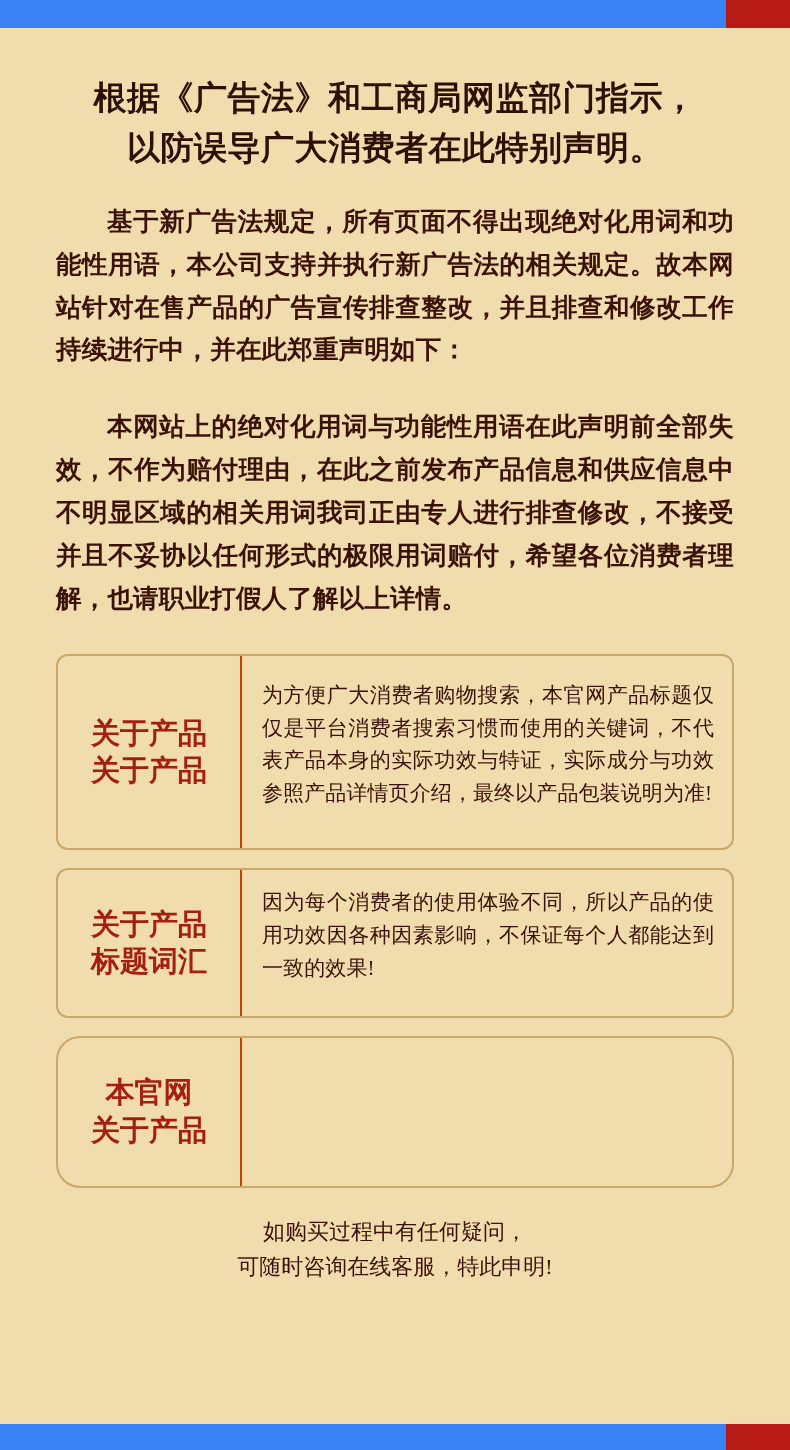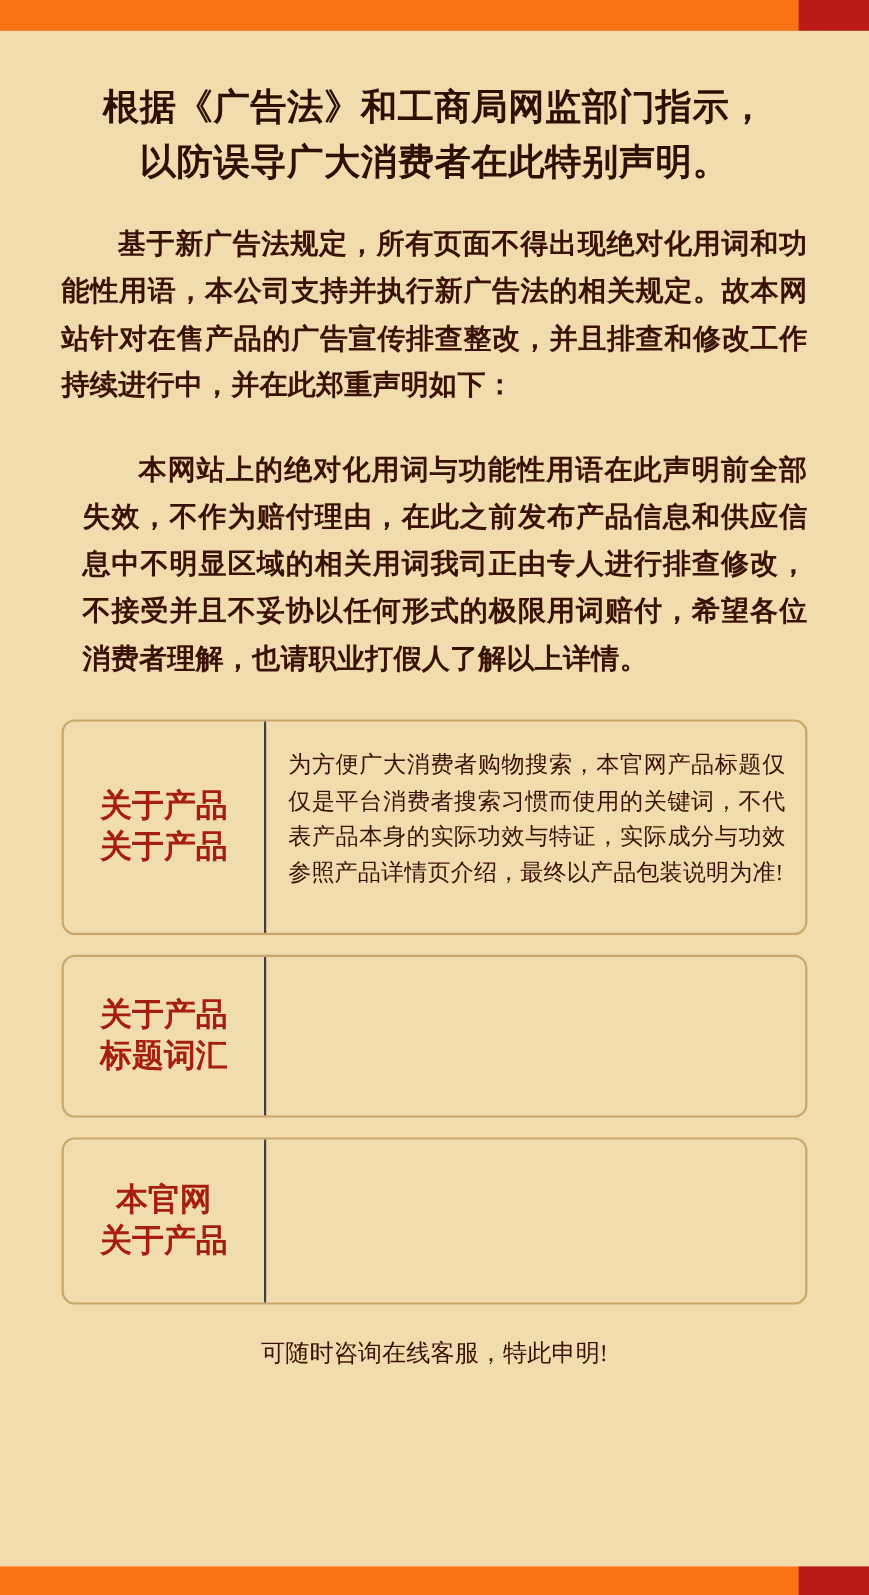--- a/index.html
+++ b/index.html
@@ -11,21 +11,21 @@
     height: 1450px;
     background: #b81b16;
     font-family: "Liberation Serif", "DejaVu Serif", serif;
     overflow: hidden;
   }
   .page {
     position: relative;
     width: 726px;
     height: 1450px;
     box-sizing: border-box;
-    background: #f97316;
+    background: #3b82f6;
     padding: 28px 0 26px 0;
   }
   .panel {
     position: relative;
     width: 790px;
     height: 1396px;
     background: #f1dcae;
     box-sizing: border-box;
     padding: 46px 56px 0 56px;
     color: #3d1405;
@@ -50,21 +50,20 @@
     color: #3a1205;
     text-indent: 2em;
     margin: 0 0 26px 0;
     text-align: justify;
     letter-spacing: 0.2px;
     font-weight: bold;
   }
   .para.second {
     margin-top: 34px;
     margin-bottom: 34px;
-    margin-left: 19px;
   }
   
   .boxes {
     margin-top: 14px;
   }
   .box {
     position: relative;
     border: 2px solid #c8a86a;
     border-radius: 12px;
     display: flex;
@@ -78,38 +77,38 @@
     flex: 0 0 184px;
     display: flex;
     flex-direction: column;
     align-items: center;
     justify-content: center;
     font-weight: bold;
     font-size: 29px;
     line-height: 1.3;
     color: #a61e10;
     padding: 14px 8px;
-    border-right: 2px solid #404040;
+    border-right: 2px solid #c2410c;
     box-sizing: border-box;
     text-align: center;
   }
   .box-text {
     flex: 1 1 auto;
     padding: 16px 18px 32px 20px;
     font-size: 21px;
     line-height: 1.55;
     color: #3a1205;
     display: flex;
     align-items: center;
     text-align: justify;
     letter-spacing: 0.1px;
   }
   .box.b1 { min-height: 196px; }
   .box.b2 { min-height: 148px; }
-  .box.b3 { min-height: 152px; }
+  .box.b3 { min-height: 152px; border-radius: 24px; }
   
   .footnote {
     margin-top: 26px;
     text-align: center;
     font-size: 22px;
     line-height: 1.6;
     color: #3a1205;
   }
   .footnote span { display: block; }
 </style>
@@ -135,29 +134,31 @@
           <span>关于产品</span>
         </div>
         <div class="box-text">为方便广大消费者购物搜索，本官网产品标题仅仅是平台消费者搜索习惯而使用的关键词，不代表产品本身的实际功效与特证，实际成分与功效参照产品详情页介绍，最终以产品包装说明为准!</div>
       </div>
 
       <div class="box b2">
         <div class="box-label">
           <span>关于产品</span>
           <span>标题词汇</span>
         </div>
+        <div class="box-text">因为每个消费者的使用体验不同，所以产品的使用功效因各种因素影响，不保证每个人都能达到一致的效果!</div>
       </div>
 
       <div class="box b3">
         <div class="box-label">
           <span>本官网</span>
           <span>关于产品</span>
         </div>
       </div>
 
     </div>
 
     <div class="footnote">
+      <span>如购买过程中有任何疑问，</span>
       <span>可随时咨询在线客服，特此申明!</span>
     </div>
 
   </div>
 </div>
 
 </body></html>

